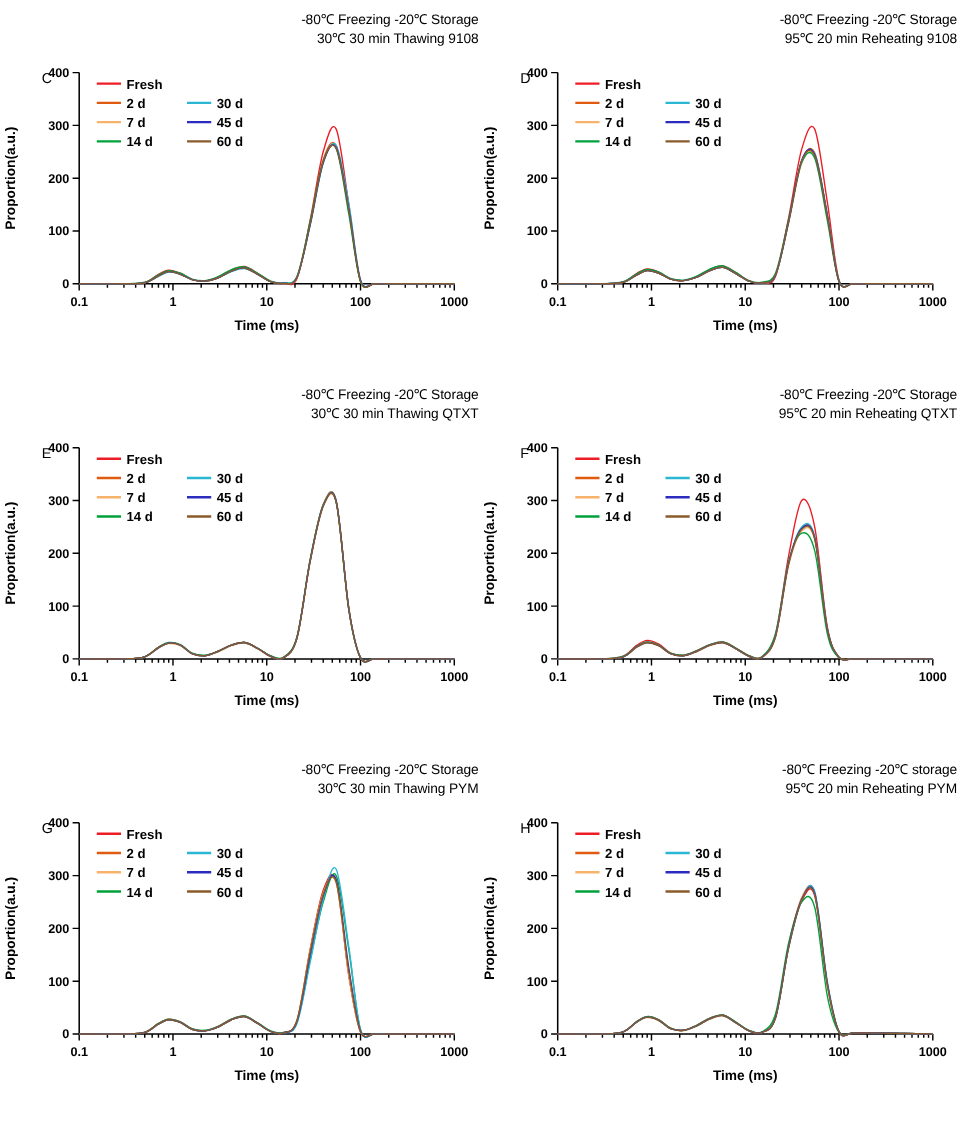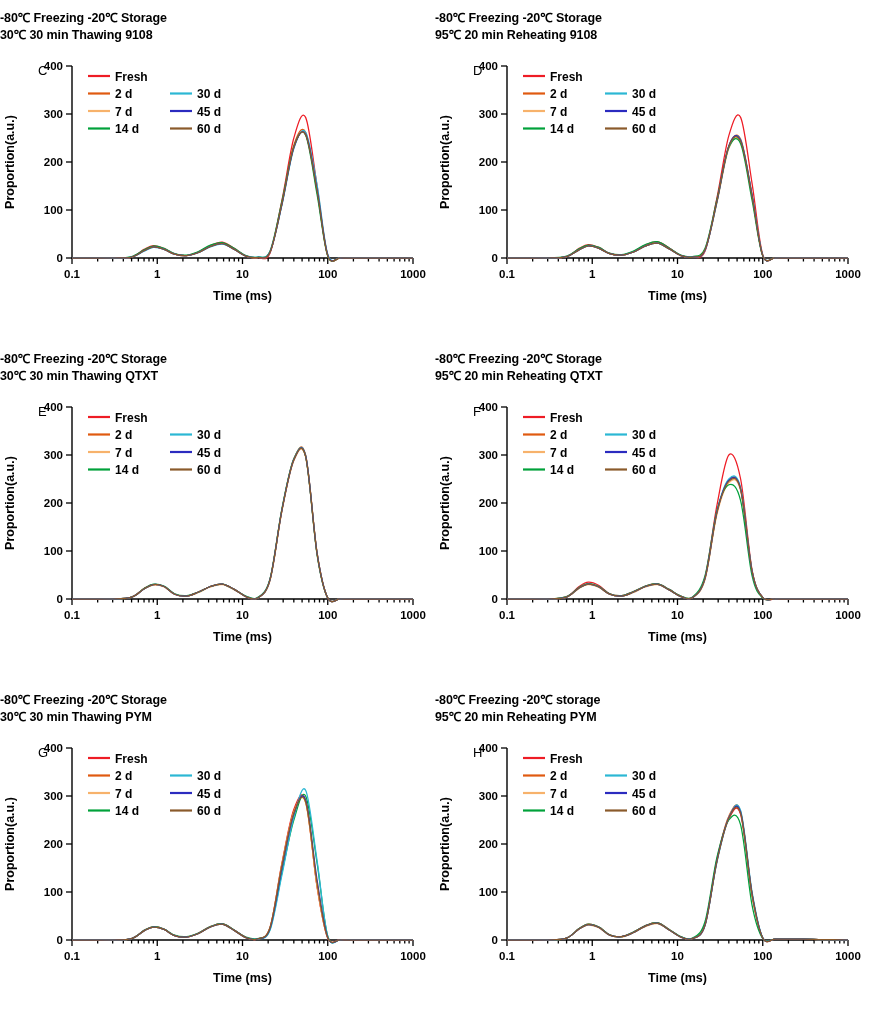--- a/index.html
+++ b/index.html
@@ -23,23 +23,23 @@
   }
   .panel {
     position: relative;
     box-sizing: border-box;
   }
   .panel-title {
     position: absolute;
     top: 10px;
     left: 0;
     width: 435px;
-    text-align: left;
+    text-align: right;
     font-size: 12.5px;
-    font-weight: bold;
+    font-weight: normal;
     line-height: 1.35;
     white-space: pre-line;
     letter-spacing: -0.1px;
   }
   .plot-wrap {
     position: absolute;
     left: 0;
     top: 56px;
     width: 435px;
     height: 250px;

